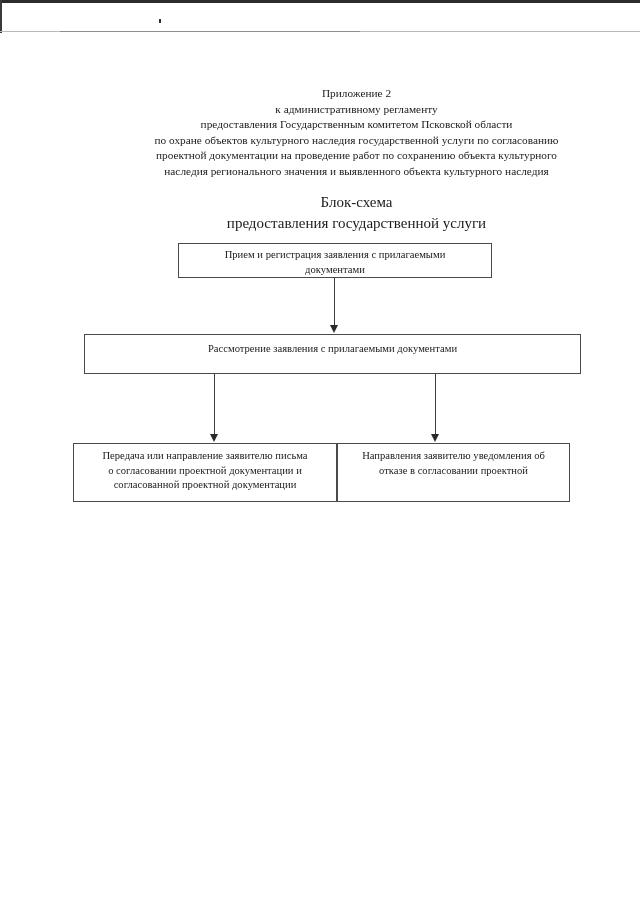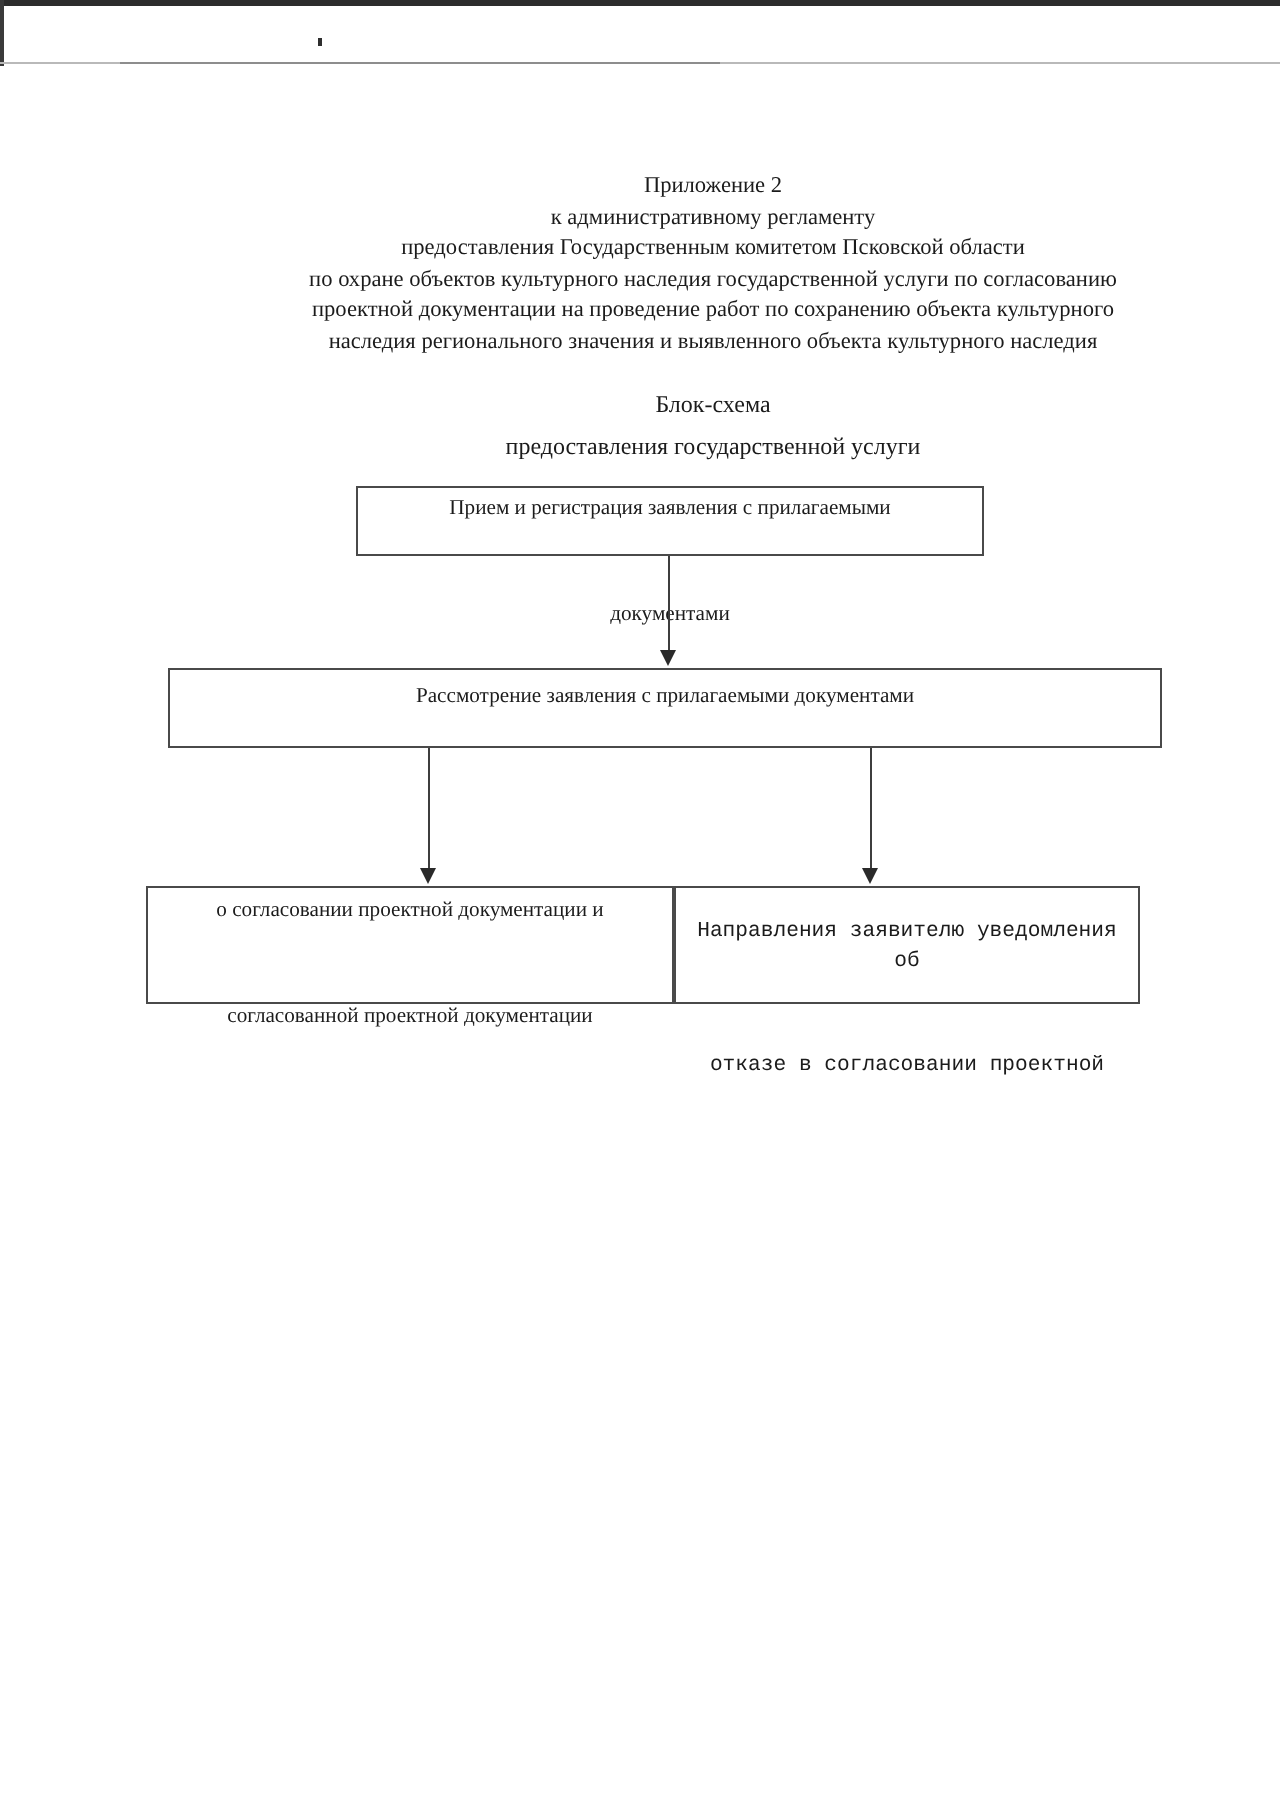--- a/index.html
+++ b/index.html
@@ -64,61 +64,59 @@
     white-space: nowrap;
   }
 
   
   #chart-title {
     position: absolute;
     left: 120px;
     top: 192px;
     width: 473px;
     text-align: center;
-    font-size: 12px;
+    font-size: 15px;
     line-height: 21px;
   }
 
   
   .node {
     position: absolute;
     border: 1.2px solid #4a4a4a;
     box-sizing: border-box;
     background: #ffffff;
     text-align: center;
     font-size: 10.6px;
     line-height: 14.5px;
     padding: 0 5px;
     display: flex;
     flex-direction: column;
     justify-content: flex-start;
-    gap: 38px;
   }
   #node-intake {
     left: 178px;  top: 243px;
     width: 314px; height: 35px;
     padding-top: 4px;
   }
   #node-review {
     left: 84px;   top: 334px;
     width: 497px; height: 40px;
     padding-top: 7px;
   }
   #node-approve {
     left: 73px;   top: 443px;
     width: 264px; height: 59px;
     padding-top: 5px;
     border-right: 0.6px solid #4a4a4a;
   }
   #node-refuse {
     left: 337px;  top: 443px;
     width: 233px; height: 59px;
-    padding-top: 15px;
+    padding-top: 5px;
     border-left: 0.6px solid #4a4a4a;
-    font-family: Liberation Mono, monospace;
   }
   .node .line { display: block; }
 
   
   .arrow {
     position: absolute;
     width: 9px;
   }
   .arrow .shaft {
     position: absolute;
@@ -180,20 +178,21 @@
 <div class="node" id="node-intake">
   <span class="line">Прием и регистрация заявления с прилагаемыми</span>
   <span class="line">документами</span>
 </div>
 
 <div class="node" id="node-review">
   <span class="line">Рассмотрение заявления с прилагаемыми документами</span>
 </div>
 
 <div class="node" id="node-approve">
+  <span class="line">Передача или направление заявителю письма</span>
   <span class="line">о согласовании проектной документации и</span>
   <span class="line">согласованной проектной документации</span>
 </div>
 
 <div class="node" id="node-refuse">
   <span class="line">Направления заявителю уведомления об</span>
   <span class="line">отказе в согласовании проектной</span>
 </div>
 
 <div class="arrow" id="arrow-intake-review">

